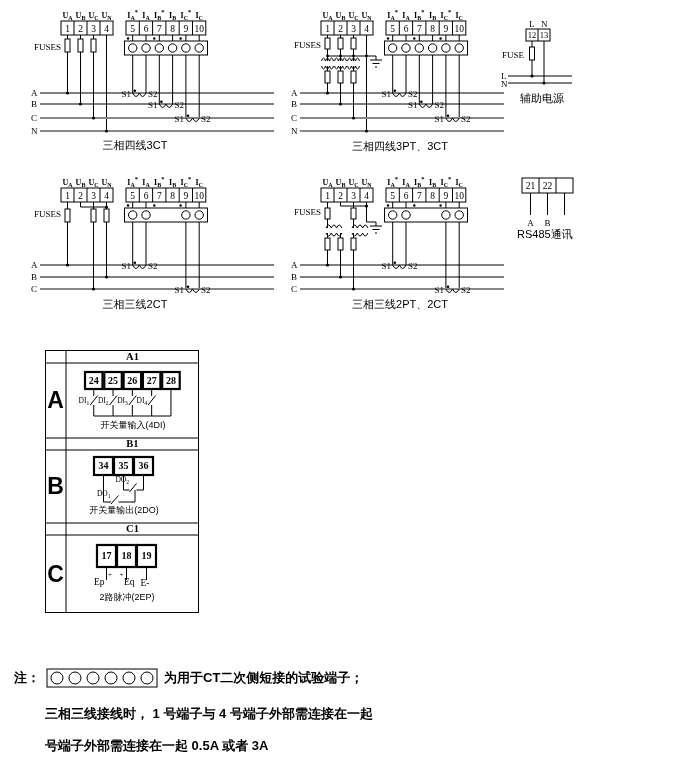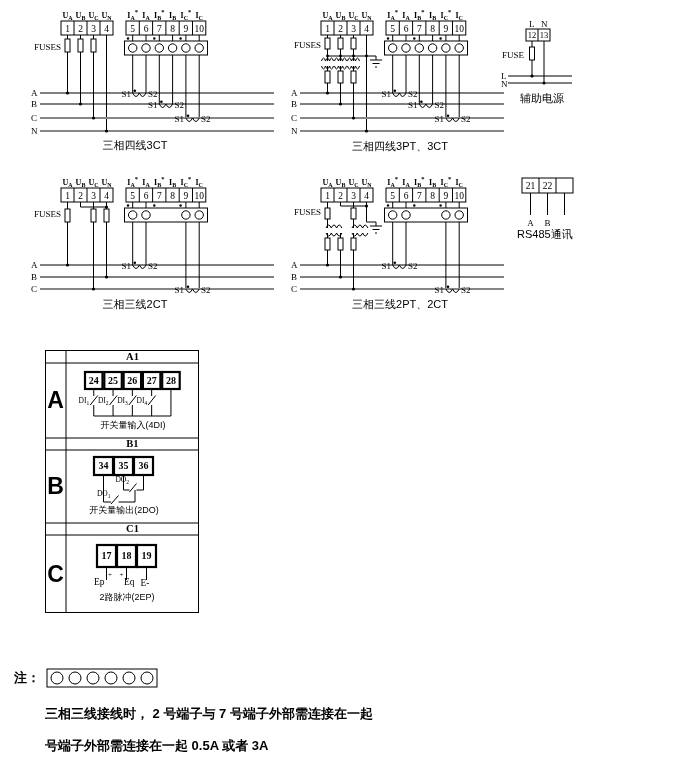--- a/index.html
+++ b/index.html
@@ -525,15 +525,16 @@
   <span>注：</span>
   <svg width="112" height="20" viewBox="0 0 112 20">
     <rect class="w" x="1" y="1" width="110" height="18"></rect>
     <circle class="bx" cx="11" cy="10" r="6"></circle>
       <circle class="bx" cx="29" cy="10" r="6"></circle>
       <circle class="bx" cx="47" cy="10" r="6"></circle>
       <circle class="bx" cx="65" cy="10" r="6"></circle>
       <circle class="bx" cx="83" cy="10" r="6"></circle>
       <circle class="bx" cx="101" cy="10" r="6"></circle>
   </svg>
+  <span>为用于CT二次侧短接的试验端子；</span>
 </div>
-<div class="note" style="left:45px;top:705px">三相三线接线时， 2 号端子与 7 号端子外部需连接在一起</div>
+<div class="note" style="left:45px;top:705px">三相三线接线时， 1 号端子与 4 号端子外部需连接在一起</div>
 <div class="note" style="left:45px;top:737px">号端子外部需连接在一起 0.5A 或者 3A</div>
 
 </body></html>

